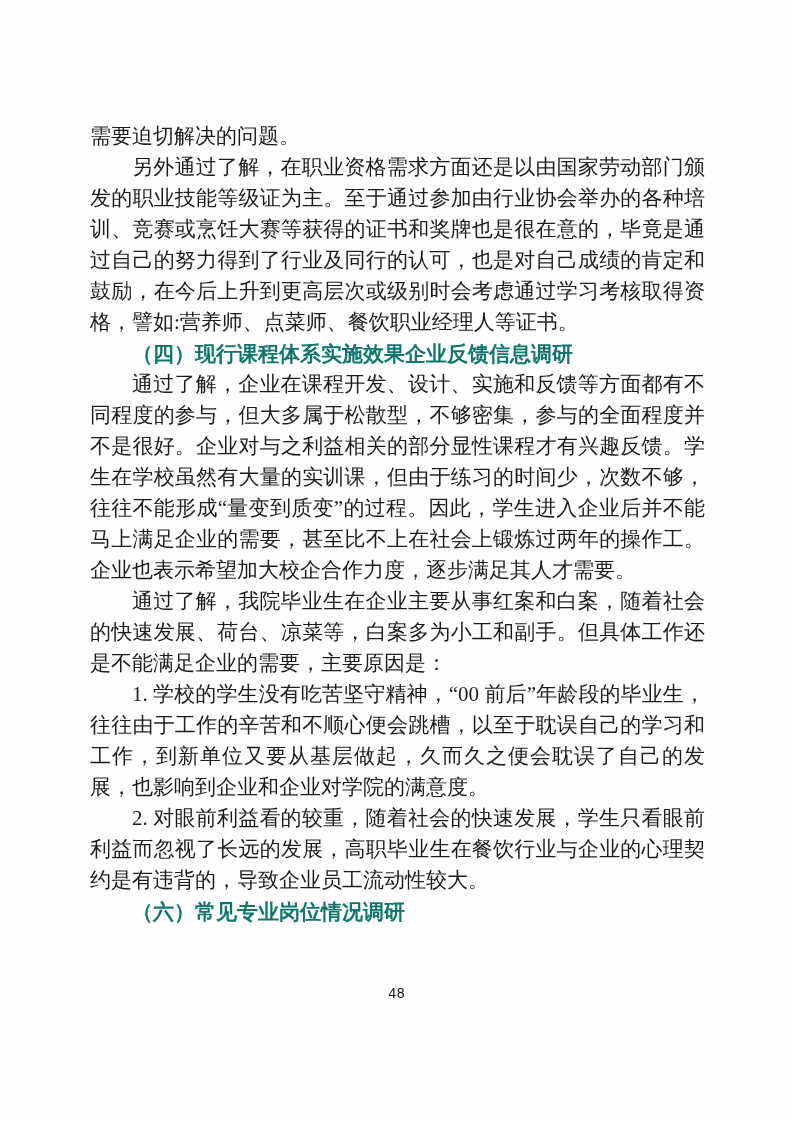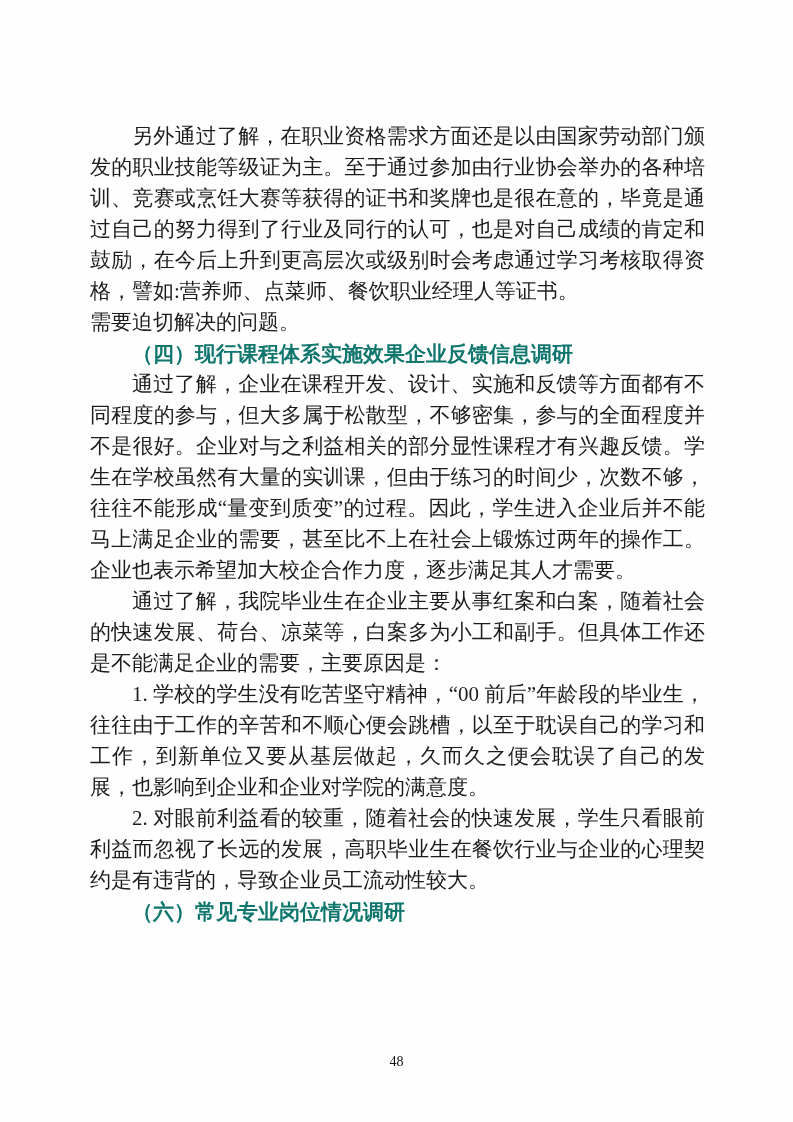--- a/index.html
+++ b/index.html
@@ -36,37 +36,37 @@
   .heading {
     font-size: 21px;
     line-height: 31px;
     font-weight: bold;
     color: #0f766e;
     text-indent: 2em;
     font-family: "Liberation Sans", "DejaVu Sans", sans-serif;
   }
   .page-number {
     position: absolute;
-    top: 1053px;
+    top: 985px;
     left: 0;
     width: 100%;
     text-align: center;
     font-size: 14px;
     line-height: 18px;
     color: #111111;
-    font-family: Liberation Serif, serif;
+    font-family: Liberation Mono, monospace;
   }
 </style>
 </head>
 <body>
 
 <div class="page">
   <div class="text-block">
+    <p class="para no-indent">需要迫切解决的问题。</p>
     <p class="para">另外通过了解，在职业资格需求方面还是以由国家劳动部门颁发的职业技能等级证为主。至于通过参加由行业协会举办的各种培训、竞赛或烹饪大赛等获得的证书和奖牌也是很在意的，毕竟是通过自己的努力得到了行业及同行的认可，也是对自己成绩的肯定和鼓励，在今后上升到更高层次或级别时会考虑通过学习考核取得资格，譬如:营养师、点菜师、餐饮职业经理人等证书。</p>
-    <p class="para no-indent">需要迫切解决的问题。</p>
     <h3 class="heading">（四）现行课程体系实施效果企业反馈信息调研</h3>
     <p class="para">通过了解，企业在课程开发、设计、实施和反馈等方面都有不同程度的参与，但大多属于松散型，不够密集，参与的全面程度并不是很好。企业对与之利益相关的部分显性课程才有兴趣反馈。学生在学校虽然有大量的实训课，但由于练习的时间少，次数不够，往往不能形成“量变到质变”的过程。因此，学生进入企业后并不能马上满足企业的需要，甚至比不上在社会上锻炼过两年的操作工。企业也表示希望加大校企合作力度，逐步满足其人才需要。</p>
     <p class="para">通过了解，我院毕业生在企业主要从事红案和白案，随着社会的快速发展、荷台、凉菜等，白案多为小工和副手。但具体工作还是不能满足企业的需要，主要原因是：</p>
     <p class="para">1. 学校的学生没有吃苦坚守精神，“00 前后”年龄段的毕业生，往往由于工作的辛苦和不顺心便会跳槽，以至于耽误自己的学习和工作，到新单位又要从基层做起，久而久之便会耽误了自己的发展，也影响到企业和企业对学院的满意度。</p>
     <p class="para">2. 对眼前利益看的较重，随着社会的快速发展，学生只看眼前利益而忽视了长远的发展，高职毕业生在餐饮行业与企业的心理契约是有违背的，导致企业员工流动性较大。</p>
     <h3 class="heading">（六）常见专业岗位情况调研</h3>
   </div>
   <div class="page-number">48</div>
 </div>
 

